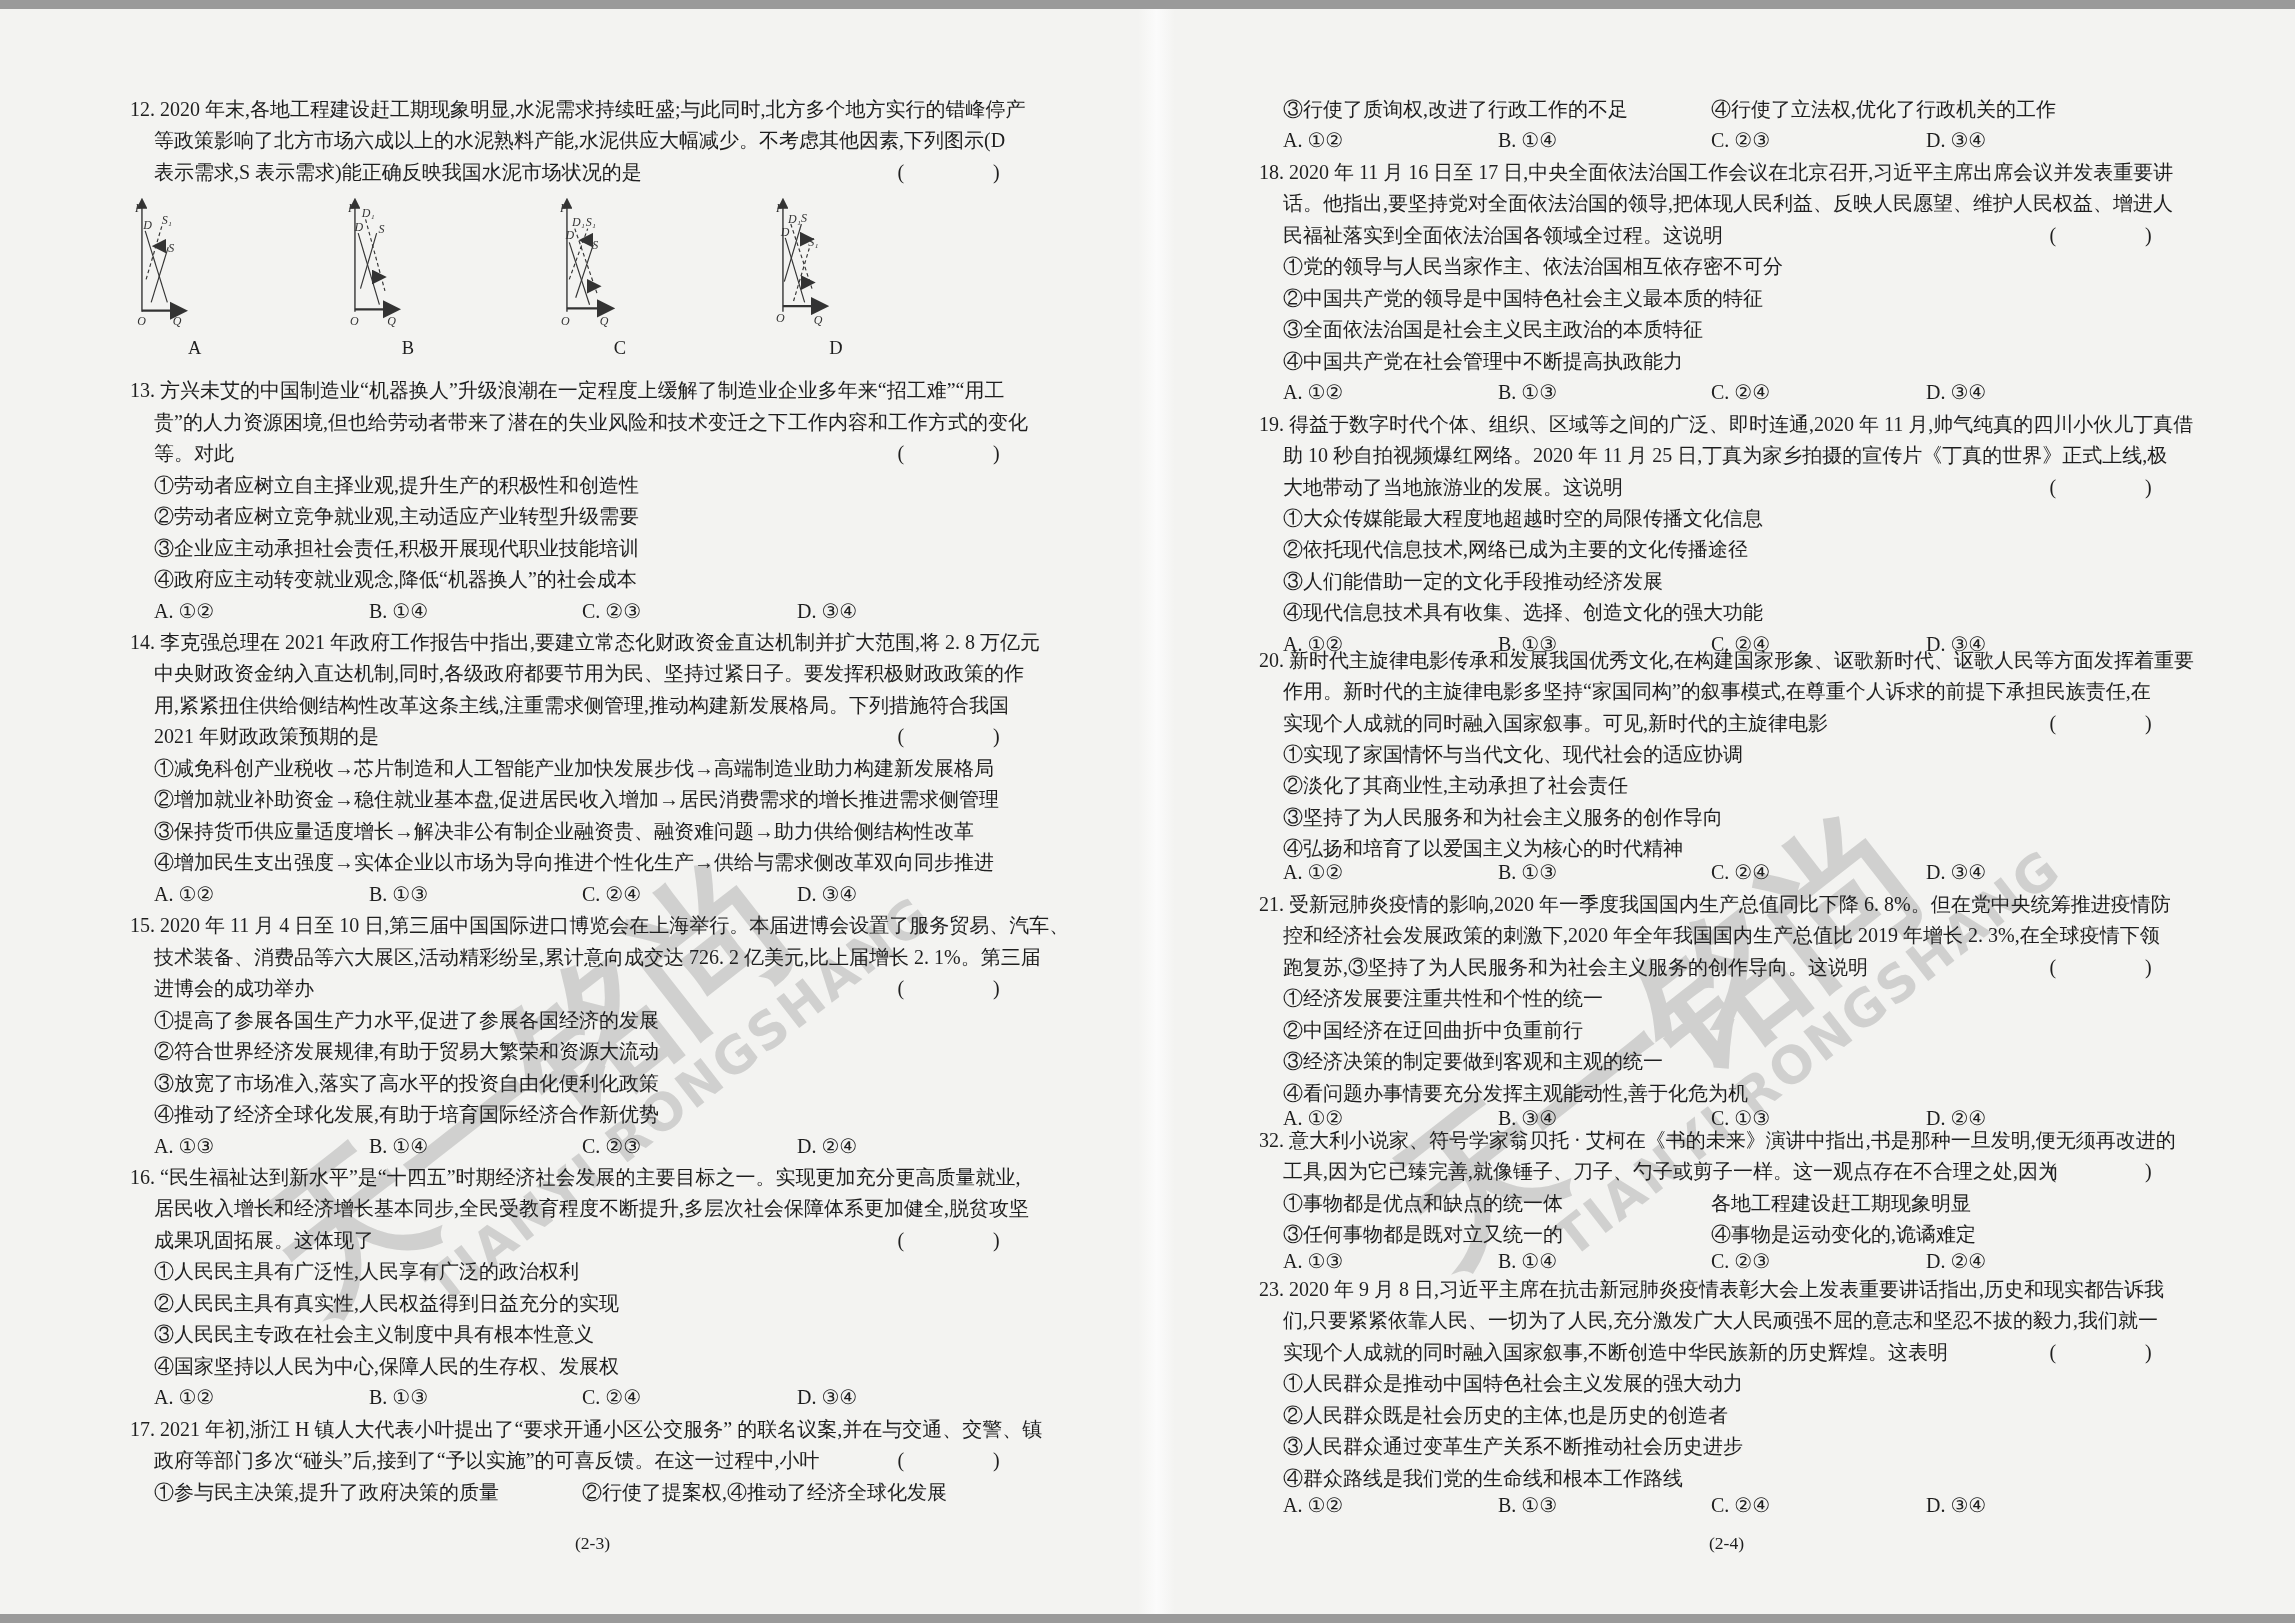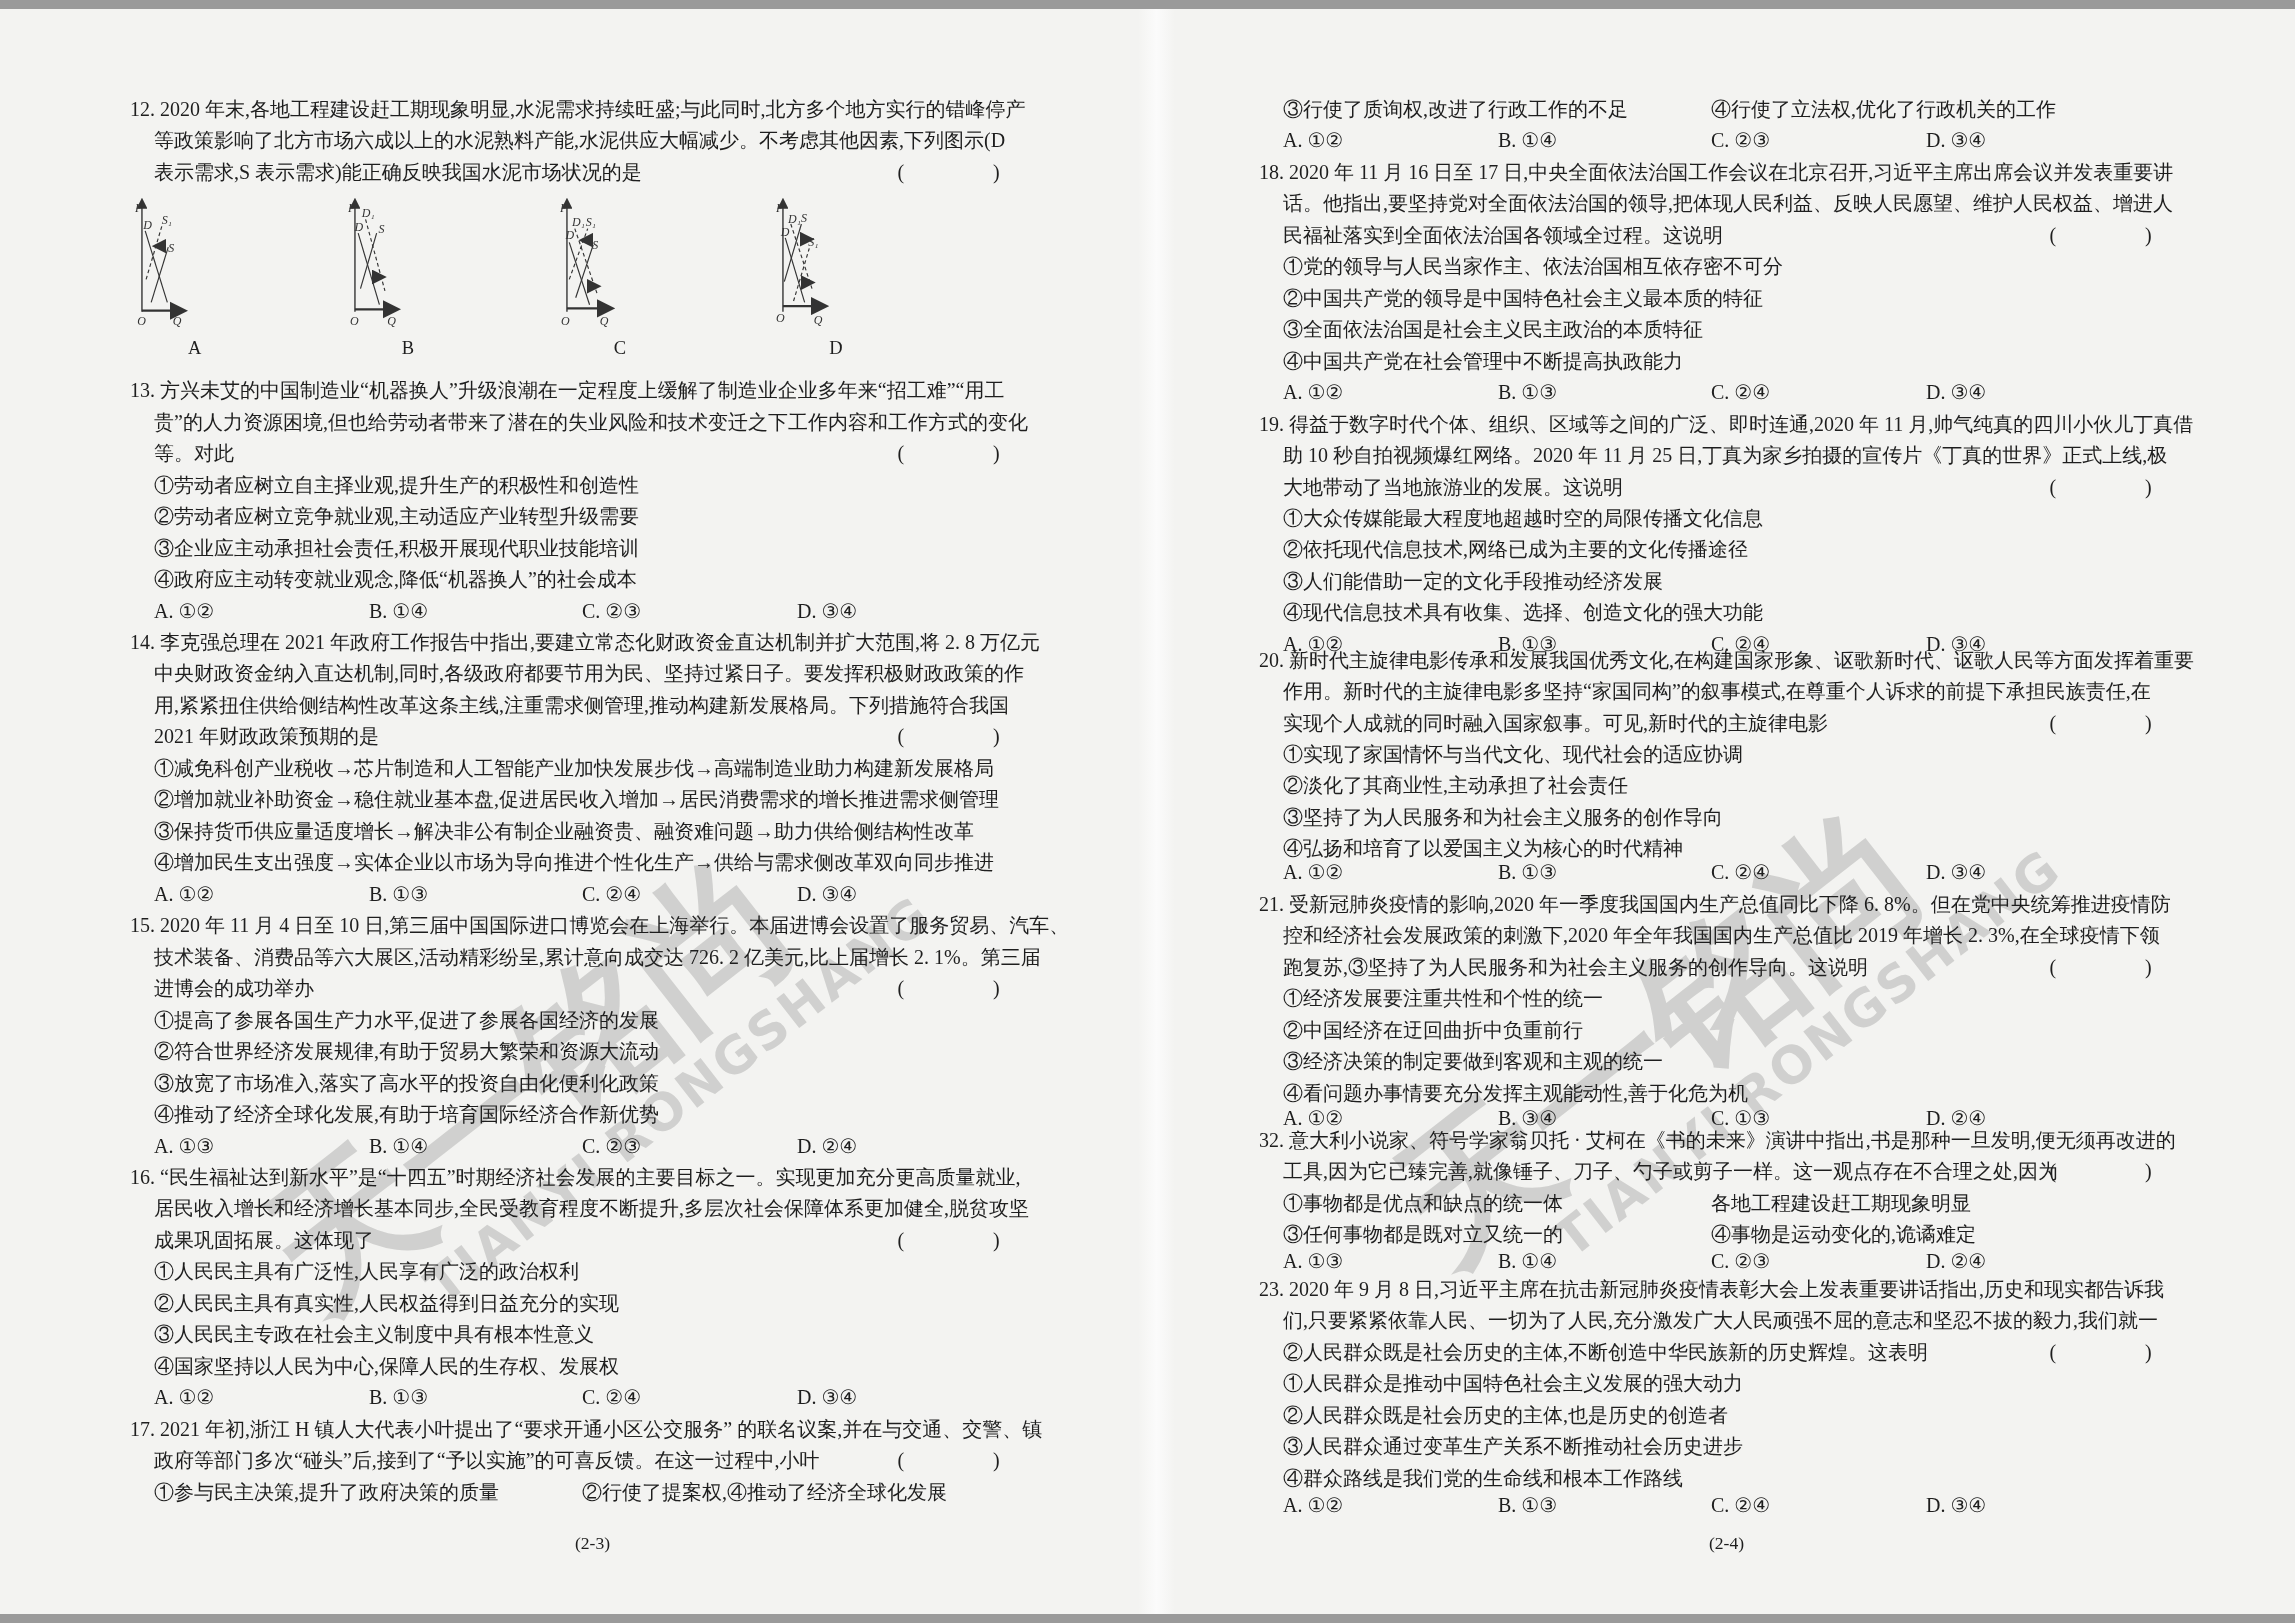--- a/index.html
+++ b/index.html
@@ -366,21 +366,21 @@
       <span class="choice" style="left:215px">B. ①④</span>
       <span class="choice" style="left:428px">C. ②③</span>
       <span class="choice" style="left:643px">D. ②④</span>
     </div>
   </div>
 
   <div>
     <div class="line" style="top:1275px">23. 2020 年 9 月 8 日,习近平主席在抗击新冠肺炎疫情表彰大会上发表重要讲话指出,历史和现实都告诉我</div>
     <div class="line indent" style="top:1306px">们,只要紧紧依靠人民、一切为了人民,充分激发广大人民顽强不屈的意志和坚忍不拔的毅力,我们就一</div>
     <div class="line indent" style="top:1338px">
-      <span>②人民群众既是社会历史的主体,不断创造中华民族新的历史辉煌。这表明</span>
+      <span>实现个人成就的同时融入国家叙事,不断创造中华民族新的历史辉煌。这表明</span>
       <span class="paren">( )</span>
     </div>
     <div class="line indent" style="top:1369px">①人民群众是推动中国特色社会主义发展的强大动力</div>
     <div class="line indent" style="top:1401px">②人民群众既是社会历史的主体,也是历史的创造者</div>
     <div class="line indent" style="top:1432px">③人民群众通过变革生产关系不断推动社会历史进步</div>
     <div class="line indent" style="top:1464px">④群众路线是我们党的生命线和根本工作路线</div>
     <div class="line indent" style="top:1491px">
       <span class="choice" style="left:0">A. ①②</span>
       <span class="choice" style="left:215px">B. ①③</span>
       <span class="choice" style="left:428px">C. ②④</span>

